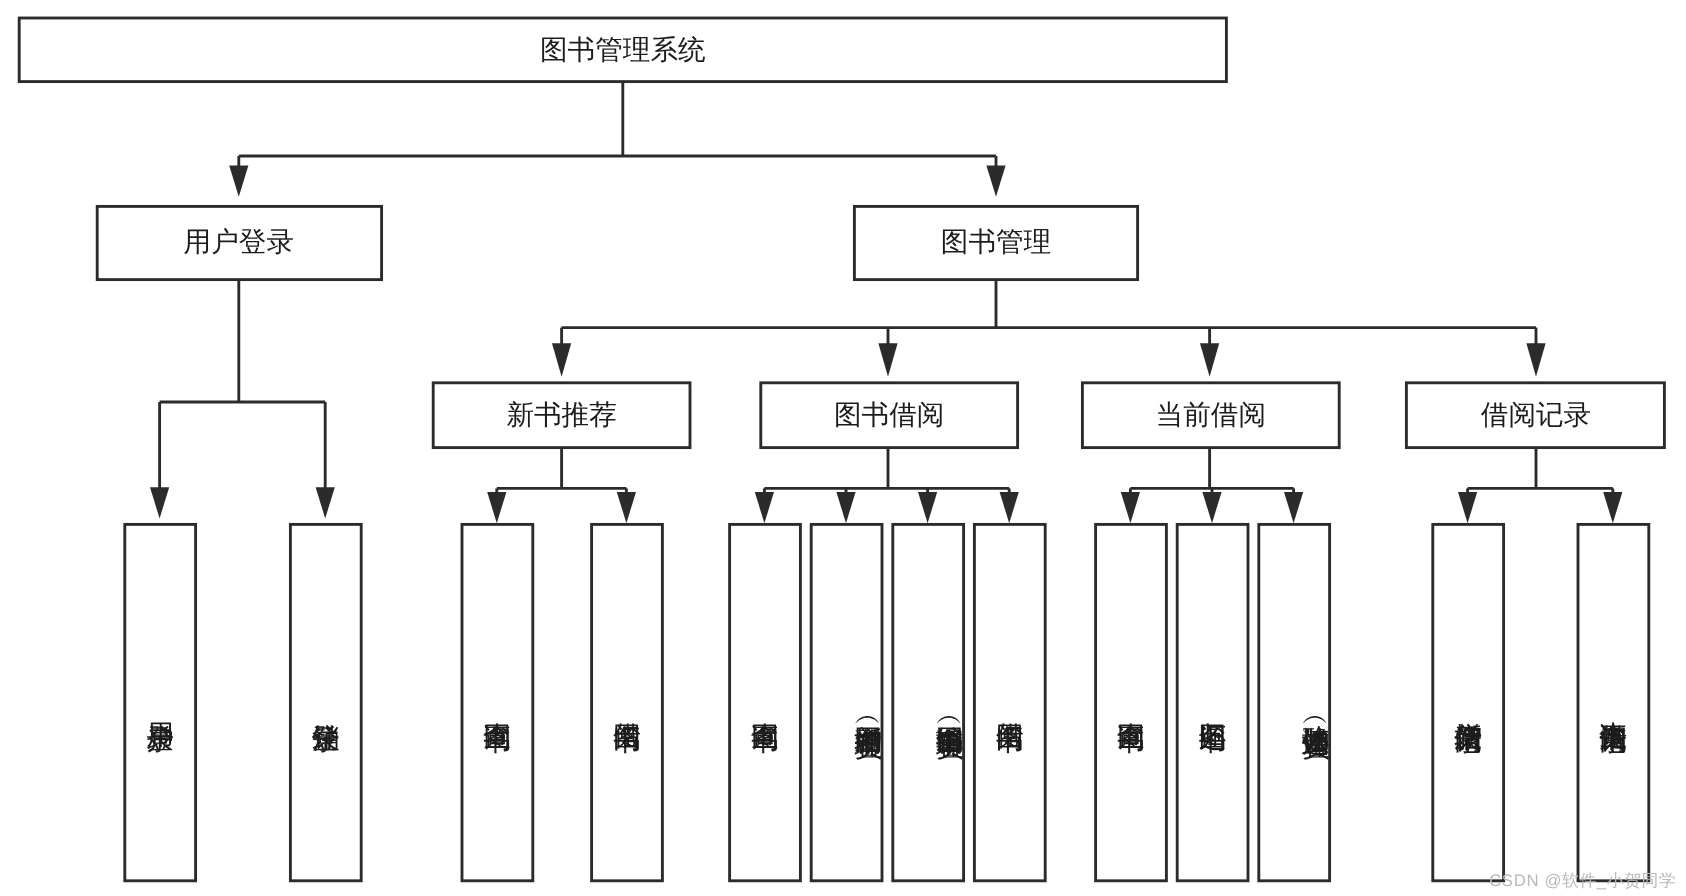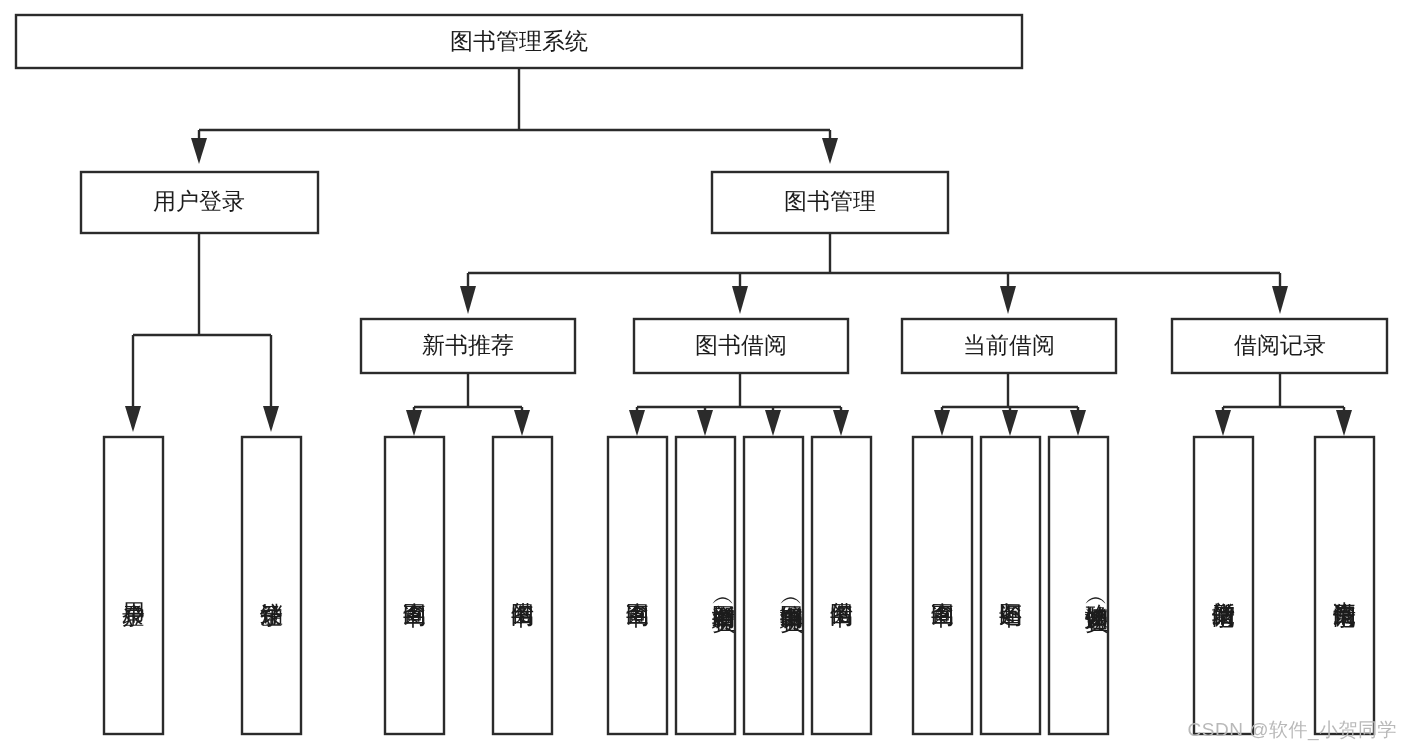--- a/index.html
+++ b/index.html
@@ -63,21 +63,21 @@
     justify-content: center;
     text-align: center;
     white-space: nowrap;
     pointer-events: none;
   }
   #watermark {
     position: absolute;
     right: 8px;
     bottom: 4px;
     font-family: "Liberation Sans", "DejaVu Sans", sans-serif;
-    font-size: 19px;
+    font-size: 14px;
     color: #b9b9b9;
     letter-spacing: 0.5px;
     white-space: nowrap;
     user-select: none;
   }
 </style>
 </head>
 <body>
 
 <div id="diagram-root">

